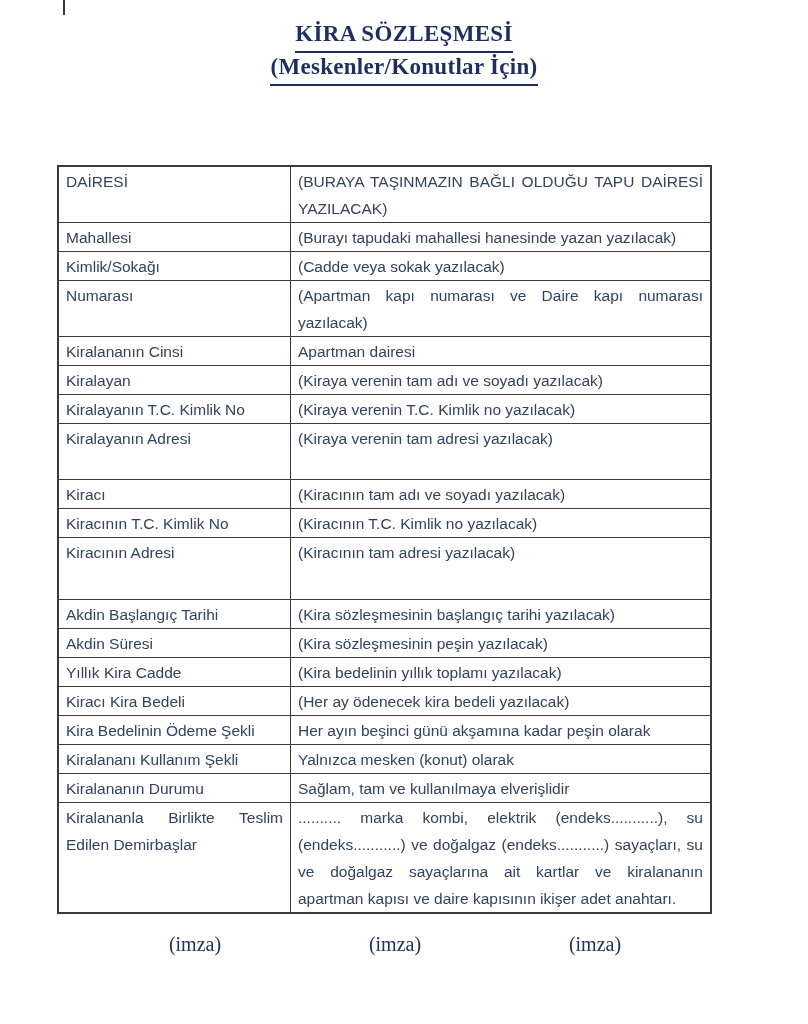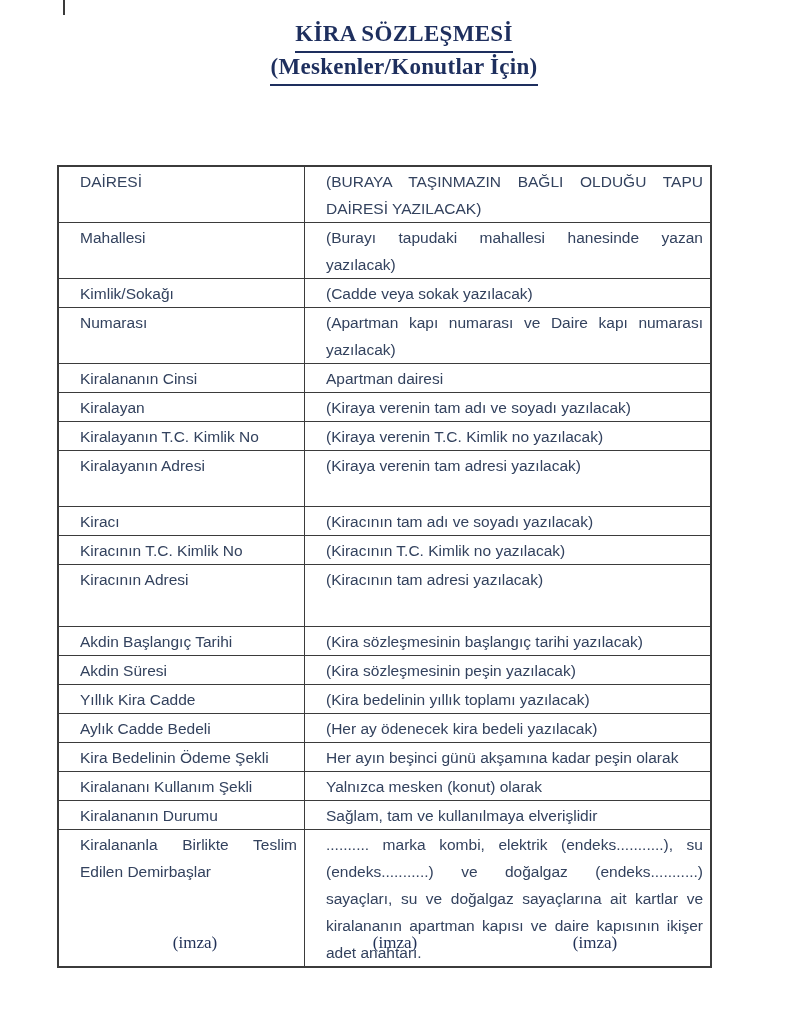--- a/index.html
+++ b/index.html
@@ -31,32 +31,32 @@
     position: absolute; left: 57px; top: 165px;
     width: 655px; table-layout: fixed;
     border-collapse: collapse;
     border: 2px solid #3b3b3b;
     color: #33425e;
     font-size: 15.5px; line-height: 27px;
   }
   table.contract td {
     border: 1px solid #3b3b3b;
     vertical-align: top;
-    padding: 1px 7px 0 21px;
+    padding: 1px 7px 0 7px;
     text-align: justify;
     overflow: hidden;
   }
   td.label-cell { width: 217px; }
   tr:nth-child(8)  td { height: 54px; }  
   tr:nth-child(11) td { height: 60px; }  
   .signature {
     position: absolute; top: 933px;
     transform: translateX(-50%);
     font-family: "Liberation Serif", "DejaVu Serif", serif;
-    font-size: 17px; color: #223258; white-space: nowrap;
+    font-size: 20px; color: #223258; white-space: nowrap;
   }
   .sig-1 { left: 195px; }
   .sig-2 { left: 395px; }
   .sig-3 { left: 595px; }
 </style>
 </head>
 <body>
 
 <div class="corner-mark"></div>
 
@@ -130,21 +130,21 @@
     <td class="label-cell">Akdin Süresi</td>
     <td class="value-cell">(Kira sözleşmesinin peşin yazılacak)</td>
   </tr>
 
   <tr>
     <td class="label-cell">Yıllık Kira Cadde</td>
     <td class="value-cell">(Kira bedelinin yıllık toplamı yazılacak)</td>
   </tr>
 
   <tr>
-    <td class="label-cell">Aylık Cadde Bedeli</td>
+    <td class="label-cell">Kiracı Kira Bedeli</td>
     <td class="value-cell">(Her ay ödenecek kira bedeli yazılacak)</td>
   </tr>
 
   <tr>
     <td class="label-cell">Kira Bedelinin Ödeme Şekli</td>
     <td class="value-cell">Her ayın beşinci günü akşamına kadar peşin olarak</td>
   </tr>
 
   <tr>
     <td class="label-cell">Kiralananı Kullanım Şekli</td>

